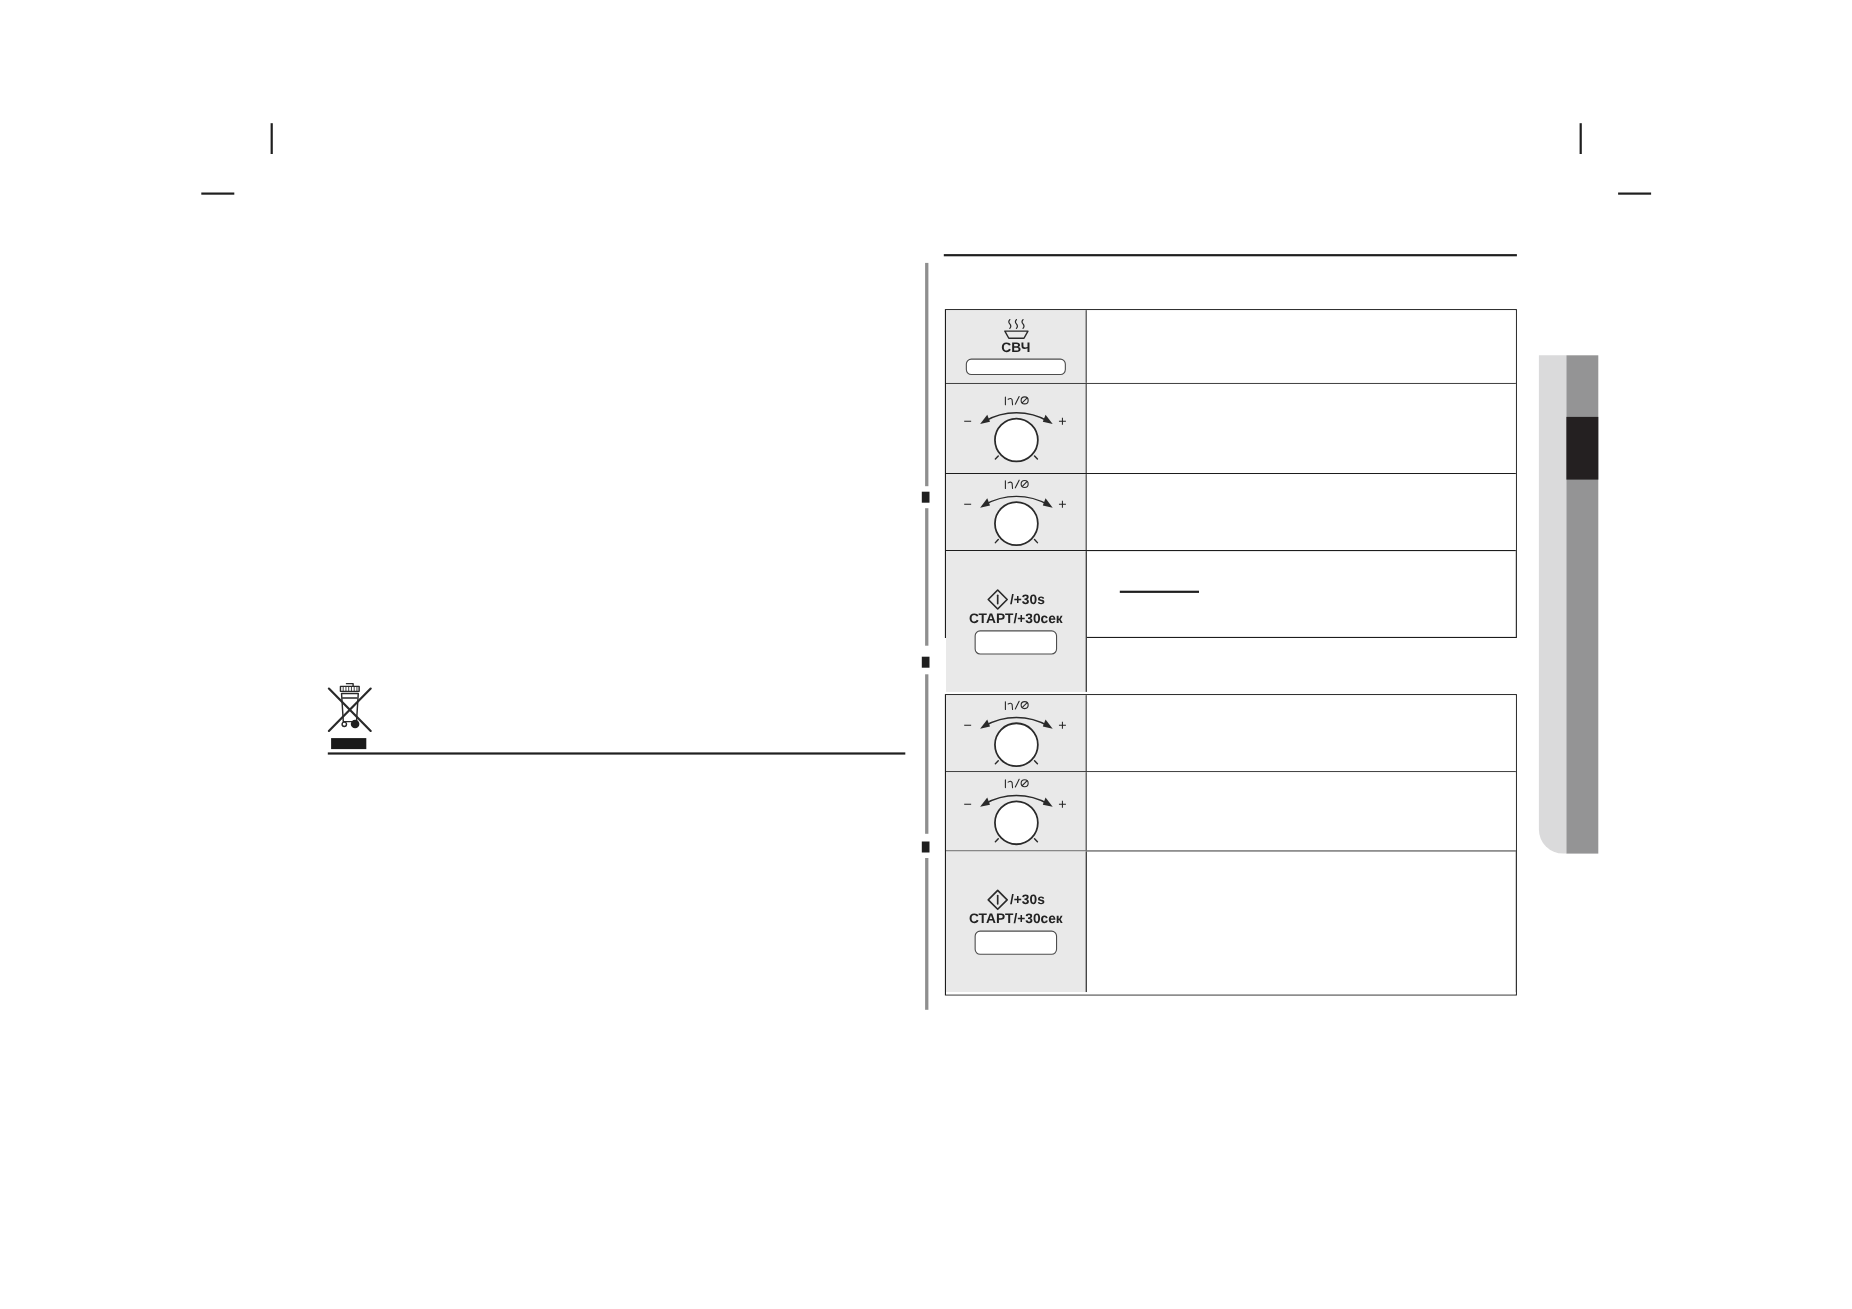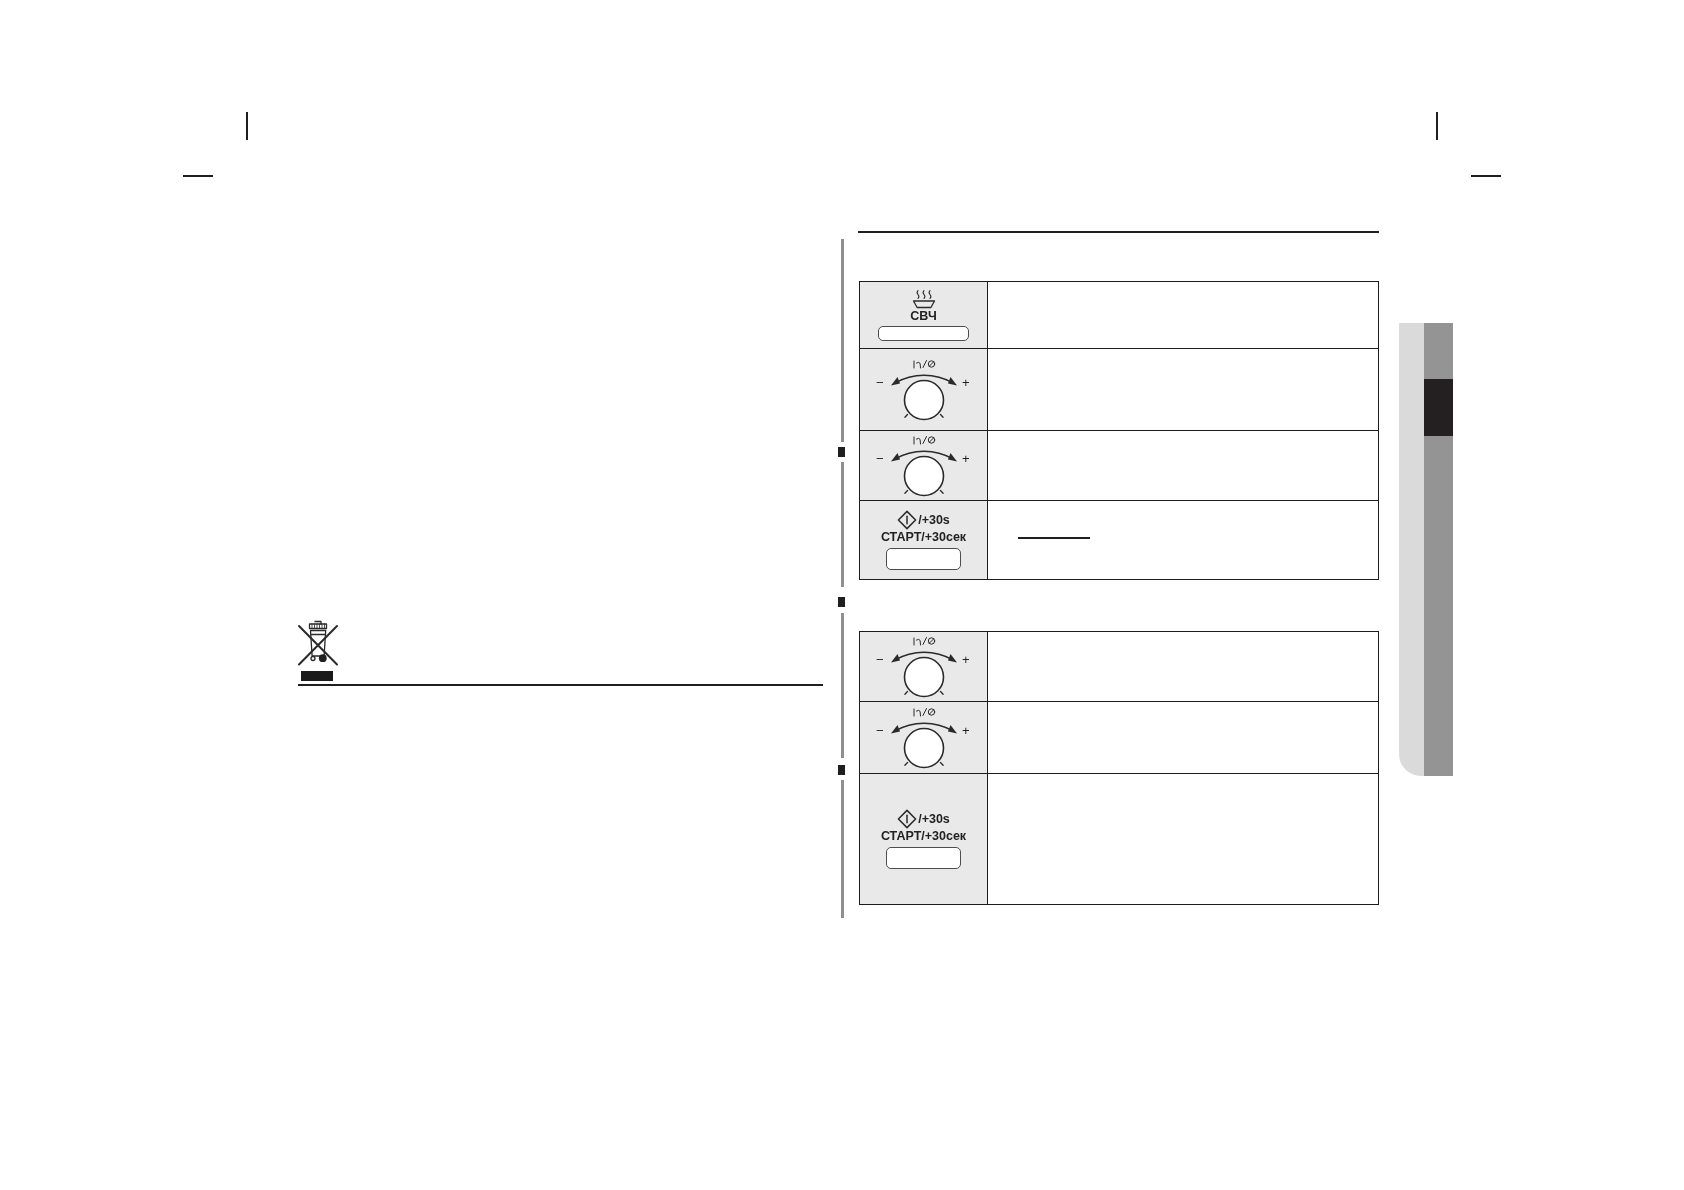--- a/index.html
+++ b/index.html
@@ -13,21 +13,21 @@
   
   .rule-h { position:absolute; background:#1f1f1f; height:2px; }
   .grey-seg { position:absolute; background:#8f8f8f; width:3px; left:841px; }
   .sq { position:absolute; background:#1f1f1f; width:7px; height:10px; left:838px; }
   
   .ctable {
     position:absolute; left:859px; width:520px; box-sizing:border-box;
     border:1.6px solid #1c1c1c; background:#fff; display:flex; flex-direction:column;
   }
   .crow { display:flex; flex:1 1 auto; border-bottom:1.4px solid #1c1c1c; min-height:0; }
-  .crow:last-child { border-bottom:none; }
+  .crow:last-child { border-bottom:none;flex-direction:column; }
   .cell-icon {
     width:128px; flex:0 0 128px; box-sizing:border-box; background:#e9e9e9;
     border-right:1.4px solid #1c1c1c; display:flex; flex-direction:column;
     align-items:center; justify-content:center;
   }
   .cell-desc { flex:1 1 auto; background:#fff; position:relative; }
   .cell-label { font-size:12.5px; font-weight:600; color:#222; line-height:1.1; margin-top:1px; white-space:nowrap; }
   .cell-label.small { font-size:11.5px; }
   .btn { background:#fff; border:1.5px solid #4d4d4d; border-radius:5px; box-sizing:border-box; }
   .btn-wide { width:91px; height:15px; margin-top:3px; }

